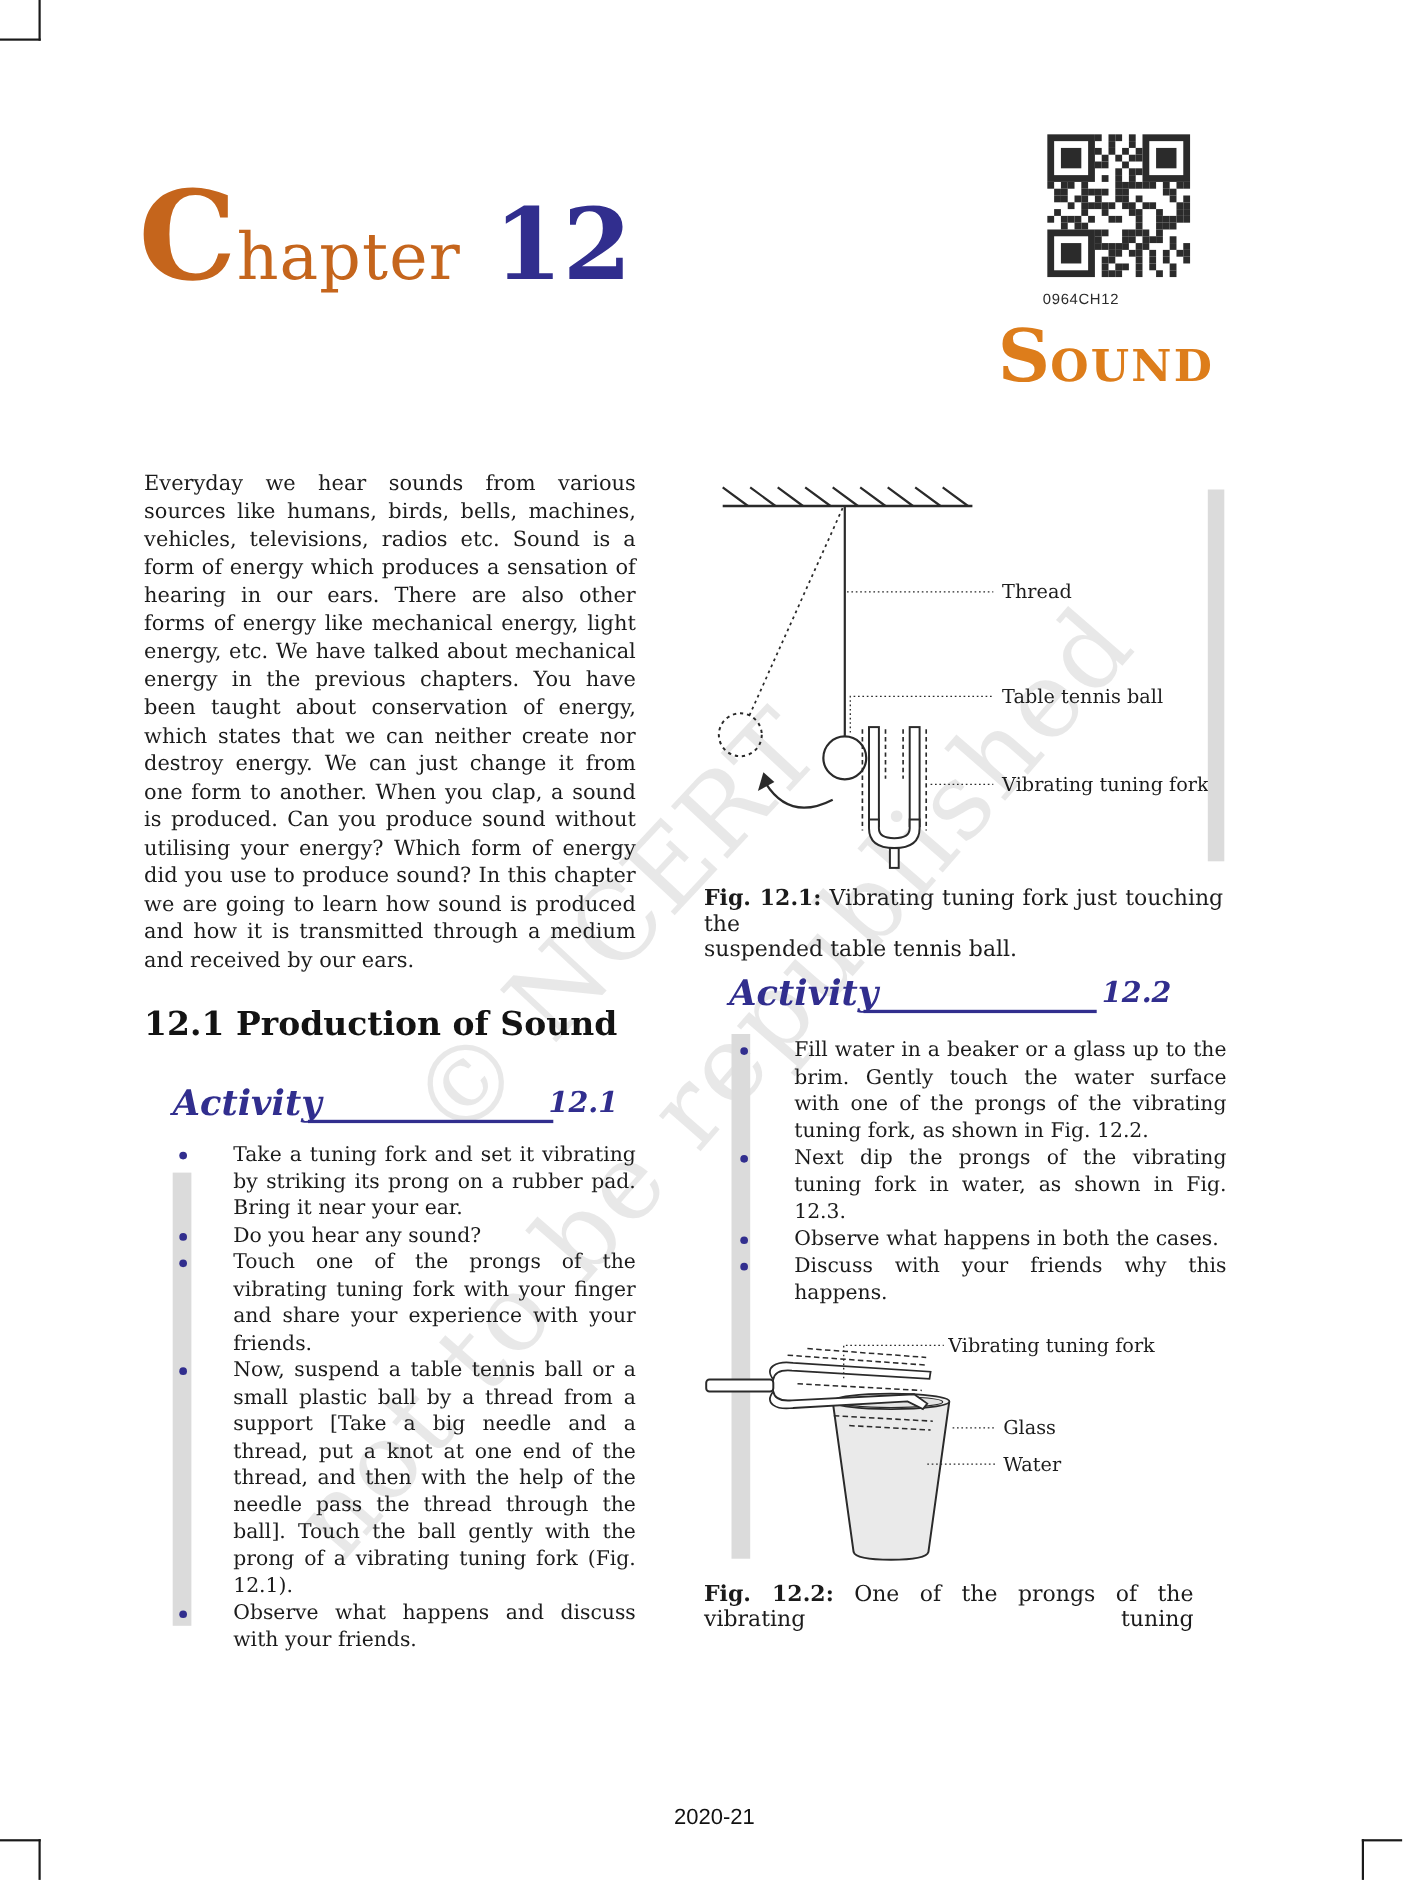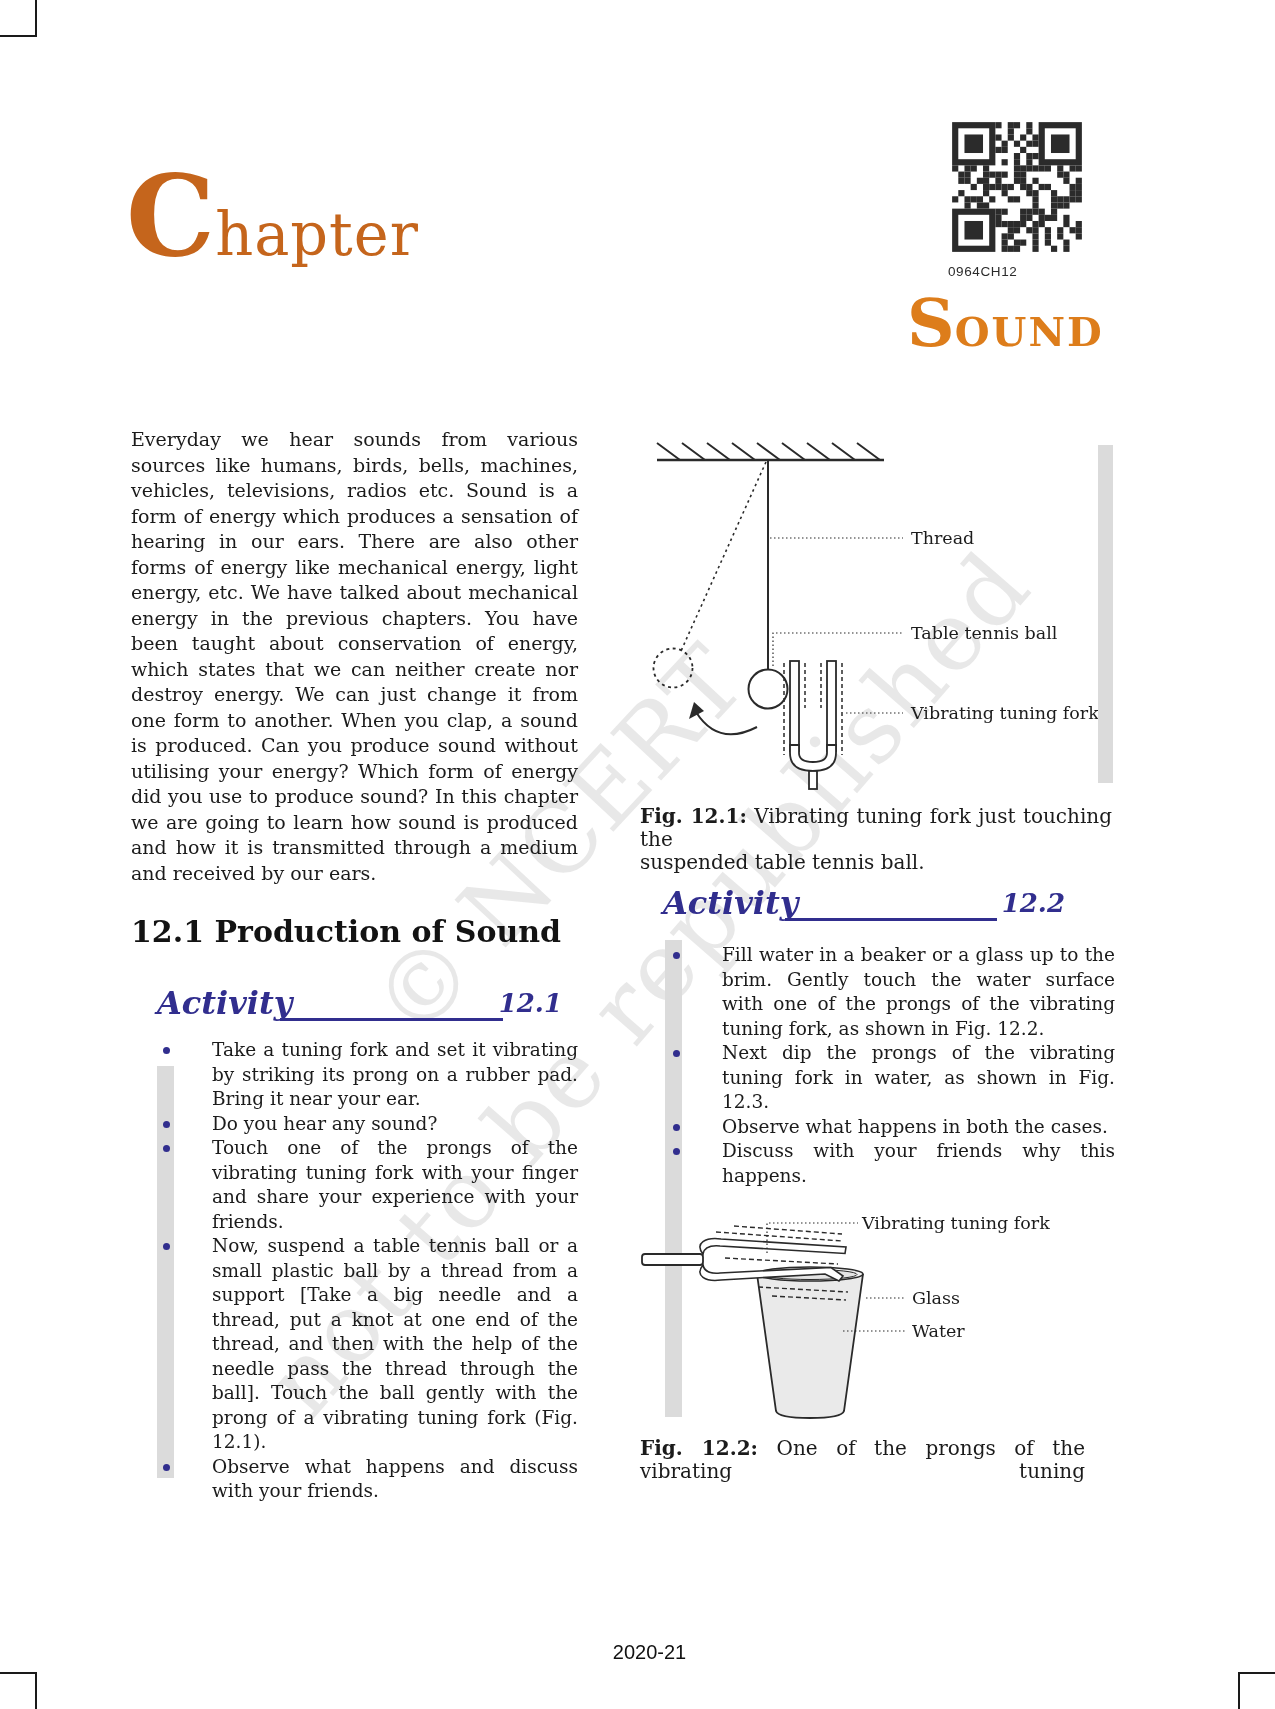--- a/index.html
+++ b/index.html
@@ -92,20 +92,21 @@
   <div class="crop" style="left:1238px;top:1672px;width:37px;height:2px"></div>
 
   <div class="wm wm1">© NCERT</div>
   <div class="wm wm2">not to be republished</div>
 
   <div class="content">
 
     <div class="chapter">
       <span class="ch-c">C</span>
         <span class="ch-rest">hapter</span>
+      <span class="ch-num">12</span>
     </div>
 
     <svg id="qr-svg" class="qr" viewBox="0 0 134 134">
         <rect x="0" y="0" width="134" height="134" fill="#fff"></rect>
         <rect x="46" y="4" width="6" height="6" fill="#2b2b2b"></rect>
         <rect x="58" y="4" width="6" height="6" fill="#2b2b2b"></rect>
         <rect x="64" y="4" width="6" height="6" fill="#2b2b2b"></rect>
         <rect x="76" y="4" width="6" height="6" fill="#2b2b2b"></rect>
         <rect x="58" y="10" width="6" height="6" fill="#2b2b2b"></rect>
         <rect x="76" y="10" width="6" height="6" fill="#2b2b2b"></rect>

